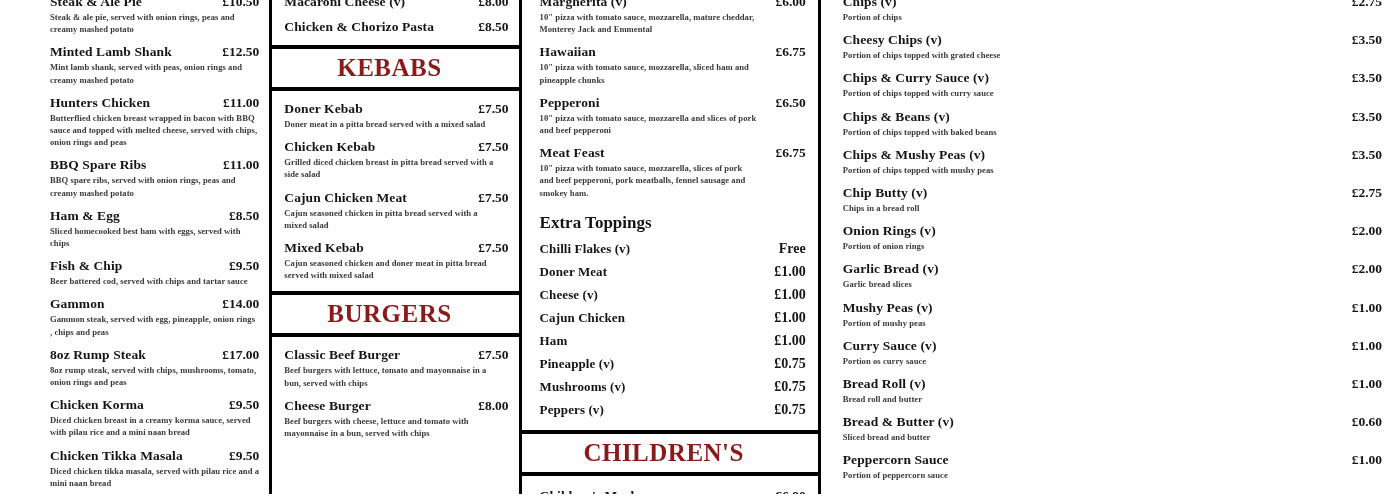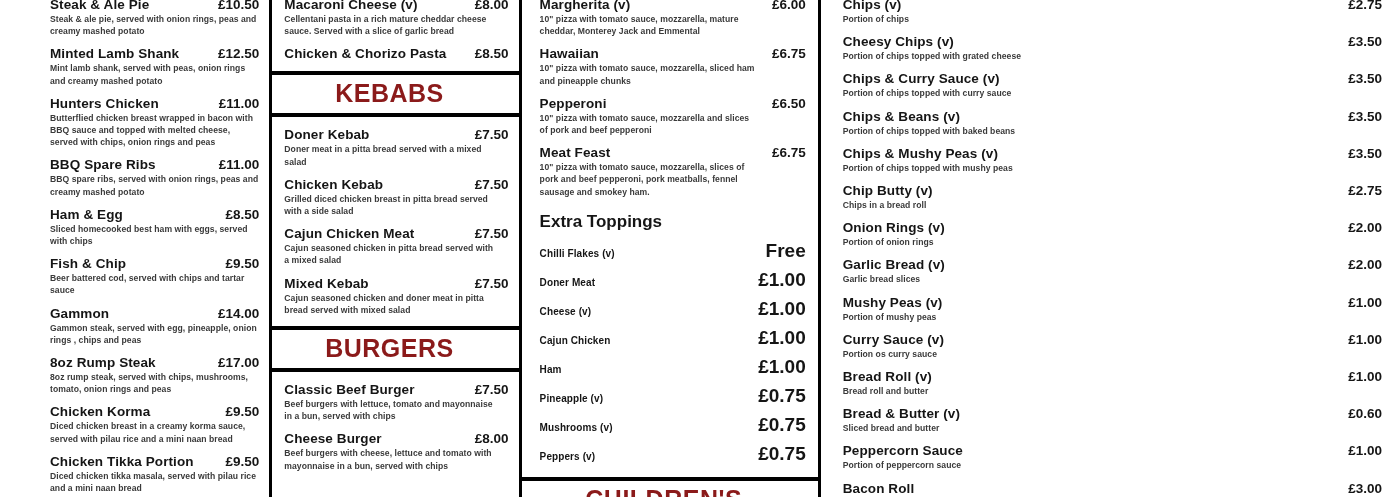--- a/index.html
+++ b/index.html
@@ -4,22 +4,23 @@
 <style>
   html,body{margin:0;padding:0;}
   body{
     width:1400px;height:500px;overflow:hidden;
     background:#ffffff;
     font-family:"Liberation Sans","DejaVu Sans",sans-serif;
     color:#111111;
   }
   .menu-page{
     position:relative;width:1396px;height:500px;
-    display:flex;align-items:center;
+    display:flex;align-items:flex-start;
     box-sizing:border-box;
+    font-family:Liberation Serif, serif;
   }
 
   
   .col{
     position:relative;
     box-sizing:border-box;
     height:500px;
     overflow:hidden;
   }
   .col-1{width:270px;padding:0 10px 0 50px;}
@@ -46,22 +47,22 @@
     max-width:215px;
   }
   .col-4 .item-desc{max-width:300px;}
   .col-3 .item-desc{max-width:218px;}
 
   
   .row{
     display:flex;justify-content:space-between;align-items:baseline;
     gap:8px;margin-bottom:7px;
   }
-  .row .item-name{font-size:10px;}
-  .row .item-price{font-size:19px;}
+  .row .item-name{font-size:13px;}
+  .row .item-price{font-size:14px;}
 
   
   .banner{
     border-top:4px solid #000;border-bottom:4px solid #000;
     text-align:center;
     margin:10px -10px 10px -12px;
     padding:6px 12px 7px 0;
     background:#fff;
   }
   .col-3 .banner{margin:12px -12px 12px -18px;}
@@ -141,34 +142,33 @@
       </div>
       <div class="item">
         <div class="item-head">
           <div class="item-name">Chicken Korma</div>
           <div class="item-price">£9.50</div>
         </div>
         <div class="item-desc">Diced chicken breast in a creamy korma sauce, served with pilau rice and a mini naan bread</div>
       </div>
       <div class="item">
         <div class="item-head">
-          <div class="item-name">Chicken Tikka Portion</div>
+          <div class="item-name">Chicken Tikka Masala</div>
           <div class="item-price">£9.50</div>
         </div>
         <div class="item-desc">Diced chicken tikka masala, served with pilau rice and a mini naan bread</div>
       </div>
     </div>
 
   <div class="col col-2 clip-top" id="col2">
       <div class="item">
         <div class="item-head">
           <div class="item-name">Macaroni Cheese (v)</div>
           <div class="item-price">£8.00</div>
         </div>
-        <div class="item-desc">Cellentani pasta in a rich mature cheddar cheese sauce. Served with a slice of garlic bread</div>
       </div>
       <div class="item">
         <div class="item-head">
           <div class="item-name">Chicken &amp; Chorizo Pasta</div>
           <div class="item-price">£8.50</div>
         </div>
       </div>
       <div class="banner">
         <div class="banner-title">KEBABS</div>
       </div>

